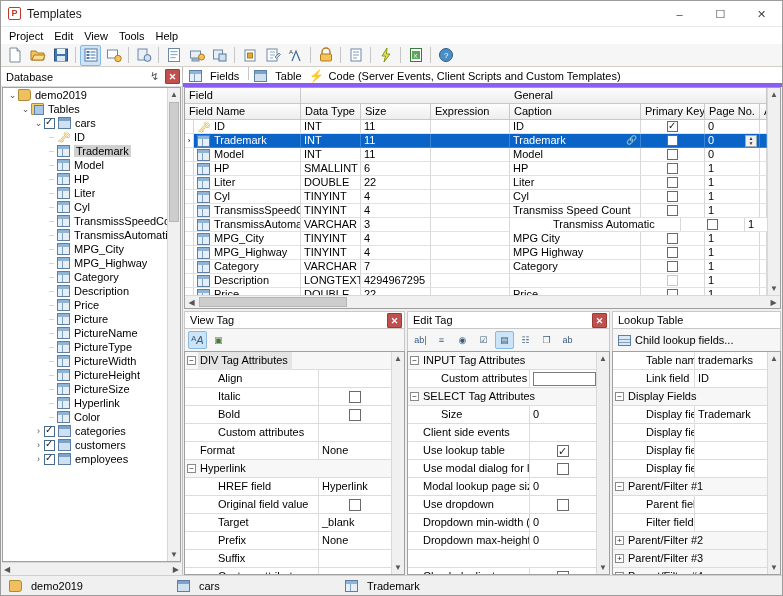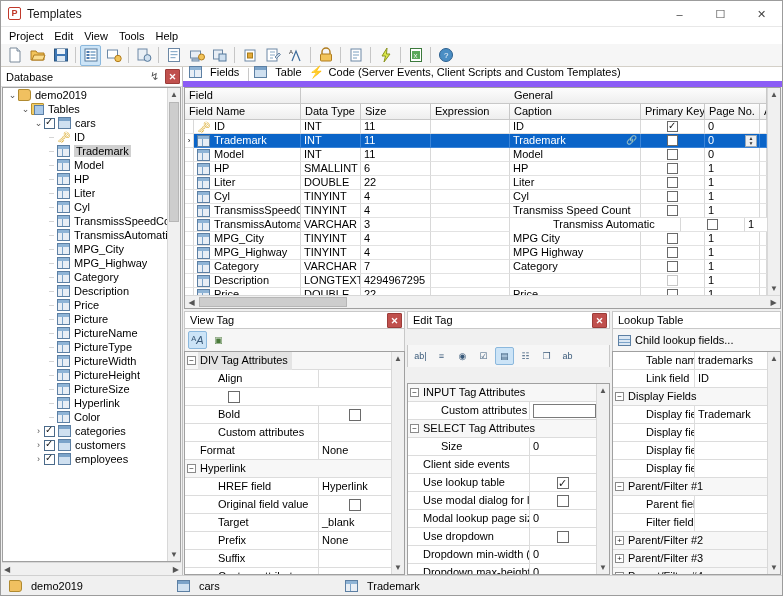--- a/index.html
+++ b/index.html
@@ -189,23 +189,23 @@
 
   
   .rightmain {
     flex: 1; min-width: 0;
     display: flex; flex-direction: column;
     background: #f0f0f0;
   }
   .tabstrip {
     height: 20px; min-height: 20px;
     background: #ffffff;
-    display: flex; align-items: flex-end;
+    display: flex; align-items: flex-start;
     padding-left: 4px;
-    border-bottom: 6px solid #8b5cf6;
+    border-bottom: 4px solid #8b5cf6;
   }
   .tab {
     display: flex; align-items: center;
     height: 18px; padding: 0 6px 0 2px;
     font-size: 11px; gap: 4px;
   }
   .tab-sep { width:1px; height:13px; background:#c8c8c8; margin:0 3px; }
 
   
   .gridwrap {
@@ -285,21 +285,21 @@
     background:#cdcdcd; border:1px solid #b6b6b6;
   }
 
   
   .panels { flex: 1; display: flex; min-height: 0; margin: 2px 1px 0 1px; gap: 2px; }
   .panel {
     display: flex; flex-direction: column;
     min-width: 0; background: #f0f0f0;
   }
   .panel.p1 { width: 221px; min-width: 221px; }
-  .panel.p2 { width: 203px; min-width: 203px; gap: 16px; }
+  .panel.p2 { width: 203px; min-width: 203px; }
   .panel.p3 { flex: 1; }
   .p-head {
     height: 18px; min-height: 18px;
     background: #ffffff;
     display: flex; align-items: center;
     font-size: 11px; padding-left: 5px;
     border: 1px solid #c8c8c8;
     position: relative;
   }
   .p-head .cls-btn { position: absolute; right: 2px; top: 1px; }
@@ -1045,20 +1045,21 @@
                   <div class="pexp"><span class="bx">−</span></div>
                   <div class="pname grplabel hl">DIV Tag Attributes</div>
                 </div>
                 <div class="prow">
                   <div class="pexp"></div>
                   <div class="pname ind">Align</div>
                   <div class="pval" style="width: 72px; min-width: 72px;"></div>
                 </div>
                 <div class="prow">
                   <div class="pexp"></div>
+                  <div class="pname ind">Italic</div>
                   <div class="pval ctr" style="width: 72px; min-width: 72px;">
                     <div class="pcbx"></div>
                   </div>
                 </div>
                 <div class="prow">
                   <div class="pexp"></div>
                   <div class="pname ind">Bold</div>
                   <div class="pval ctr" style="width: 72px; min-width: 72px;">
                     <div class="pcbx"></div>
                   </div>

